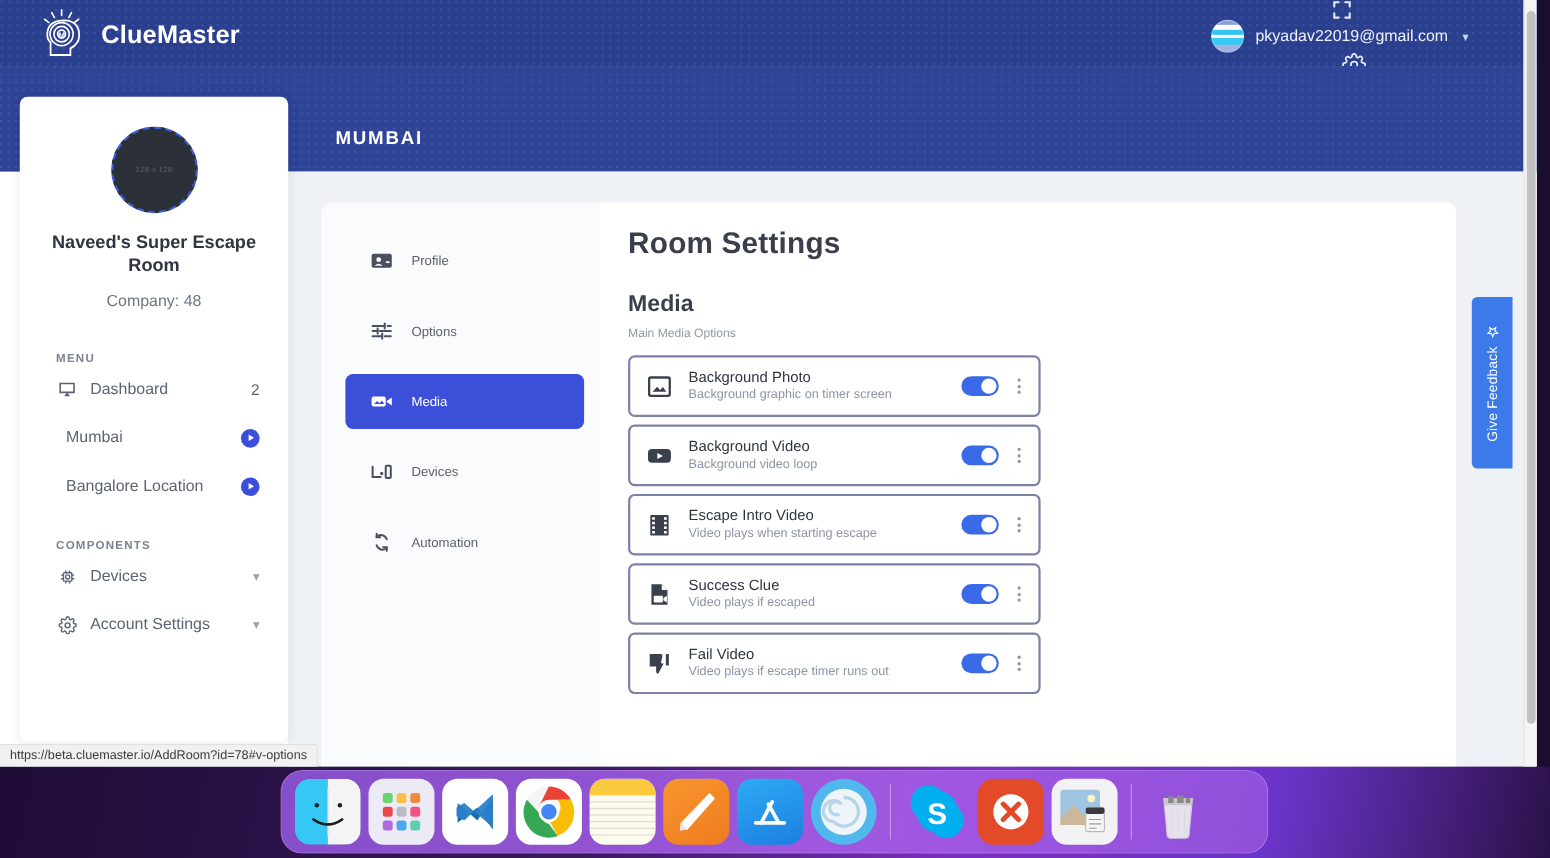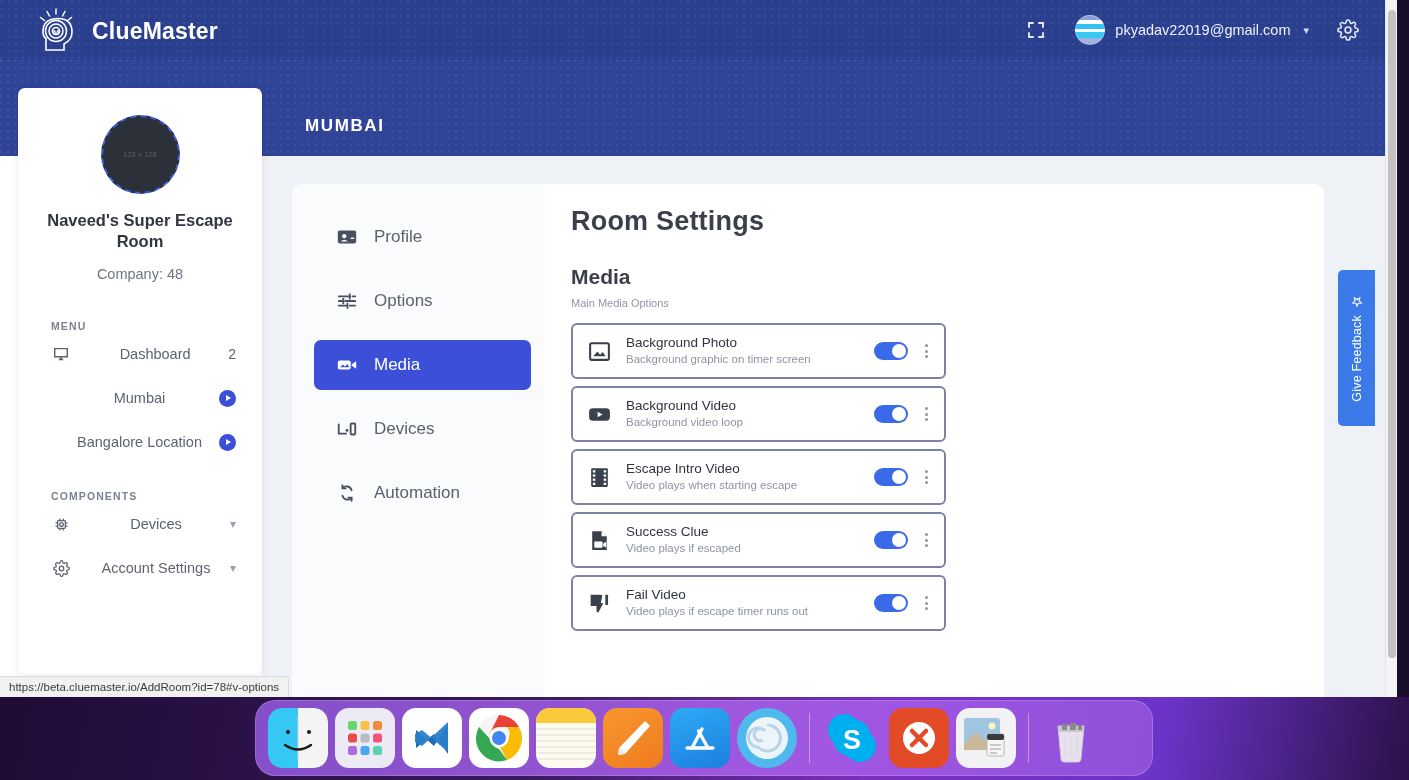--- a/index.html
+++ b/index.html
@@ -25,21 +25,21 @@
       linear-gradient(72deg, rgba(255,255,255,.05) 0 1px, transparent 1px 62px),
       radial-gradient(circle at 2px 2px, rgba(255,255,255,.07) 1px, transparent 1.4px);
     background-size: auto, auto, 7px 7px;
   }
   .brand { position: absolute; left: 30px; top: 5px; display: flex; align-items: center; gap: 10px; }
   .brand-logo { width: 52px; height: 52px; }
   .brand-text { font-size: 23px; color: #fff; letter-spacing: .2px; }
   .brand-text b { font-weight: 700; }
   .brand-text span { font-weight: 700; }
 
-  .topbar-right { position: absolute; right: 36px; top: 0; height: 60px; display: flex; align-items: center; gap: 0; }
+  .topbar-right { position: absolute; right: 36px; top: 0; height: 60px; display: flex; align-items: center; gap: 0; flex-direction: column; }
   .fsicon { width: 34px; height: 34px; display: flex; align-items: center; justify-content: center; margin-right: 22px; }
   .acct { display: flex; align-items: center; gap: 10px; margin-right: 26px; }
   .avatar {
     width: 30px; height: 30px; border-radius: 50%;
     background: linear-gradient(to bottom,
       #8aa0d8 0 14%, #ffffff 14% 30%, #31c3f3 30% 46%,
       #ffffff 46% 56%, #35c9f5 56% 78%, #9fb2e0 78% 100%);
     border: 1px solid rgba(255,255,255,.25);
   }
   .acct-mail { font-size: 14.5px; color: #eef1fb; }
@@ -86,21 +86,20 @@
   .room-company { text-align: center; margin-top: 15px; font-size: 14.5px; color: #6e7481; }
 
   .menu-label {
     margin: 38px 0 0 33px; font-size: 10.5px; font-weight: 700;
     letter-spacing: 1.1px; color: #7c8292;
   }
   .nav-row {
     display: flex; align-items: center; height: 44px;
     padding: 0 26px 0 33px; color: #5c6372; font-size: 14.5px;
     cursor: pointer;
-    text-align: center;
   }
   .nav-row .nicon { width: 20px; height: 20px; margin-right: 11px; display: flex; align-items: center; justify-content: center; flex: none; }
   .nav-row .ntext { flex: 1; }
   .badge-num { font-size: 14px; color: #5c6372; }
   .play-circle {
     width: 17px; height: 17px; border-radius: 50%; background: #3b4fd8;
     display: flex; align-items: center; justify-content: center; flex: none;
   }
   .play-circle::after {
     content: ""; width: 0; height: 0; margin-left: 2px;
@@ -115,21 +114,21 @@
     background: #eef1f5;
   }
   .panel {
     position: absolute; left: 30px; top: 28px; width: 1032px; height: 513px;
     background: #fafbfc; border-radius: 10px 10px 0 0;
     display: flex; overflow: hidden;
   }
   .subnav { width: 253px; padding-top: 28px; flex: none; }
   .subnav-item {
     display: flex; align-items: center; height: 50px; margin: 0 14px 14px 22px;
-    border-radius: 7px; padding-left: 22px; color: #5b616f; font-size: 17px;
+    border-radius: 7px; padding-left: 22px; color: #5b616f; font-size: 12px;
     cursor: pointer;
   }
   .subnav-item .sicon { width: 22px; height: 22px; margin-right: 16px; display: flex; align-items: center; justify-content: center; flex: none; }
   .subnav-item.active { background: #3b4fd8; color: #fff; }
 
   .maincol { flex: 1; background: #fff; padding: 22px 0 0 26px; position: relative; }
   .h-room { font-size: 27px; font-weight: 700; color: #3a3f4b; letter-spacing: .2px; }
   .h-media { font-size: 21px; font-weight: 700; color: #3a3f4b; margin-top: 28px; }
   .sub-media { font-size: 11px; color: #9096a4; margin-top: 8px; }
 

